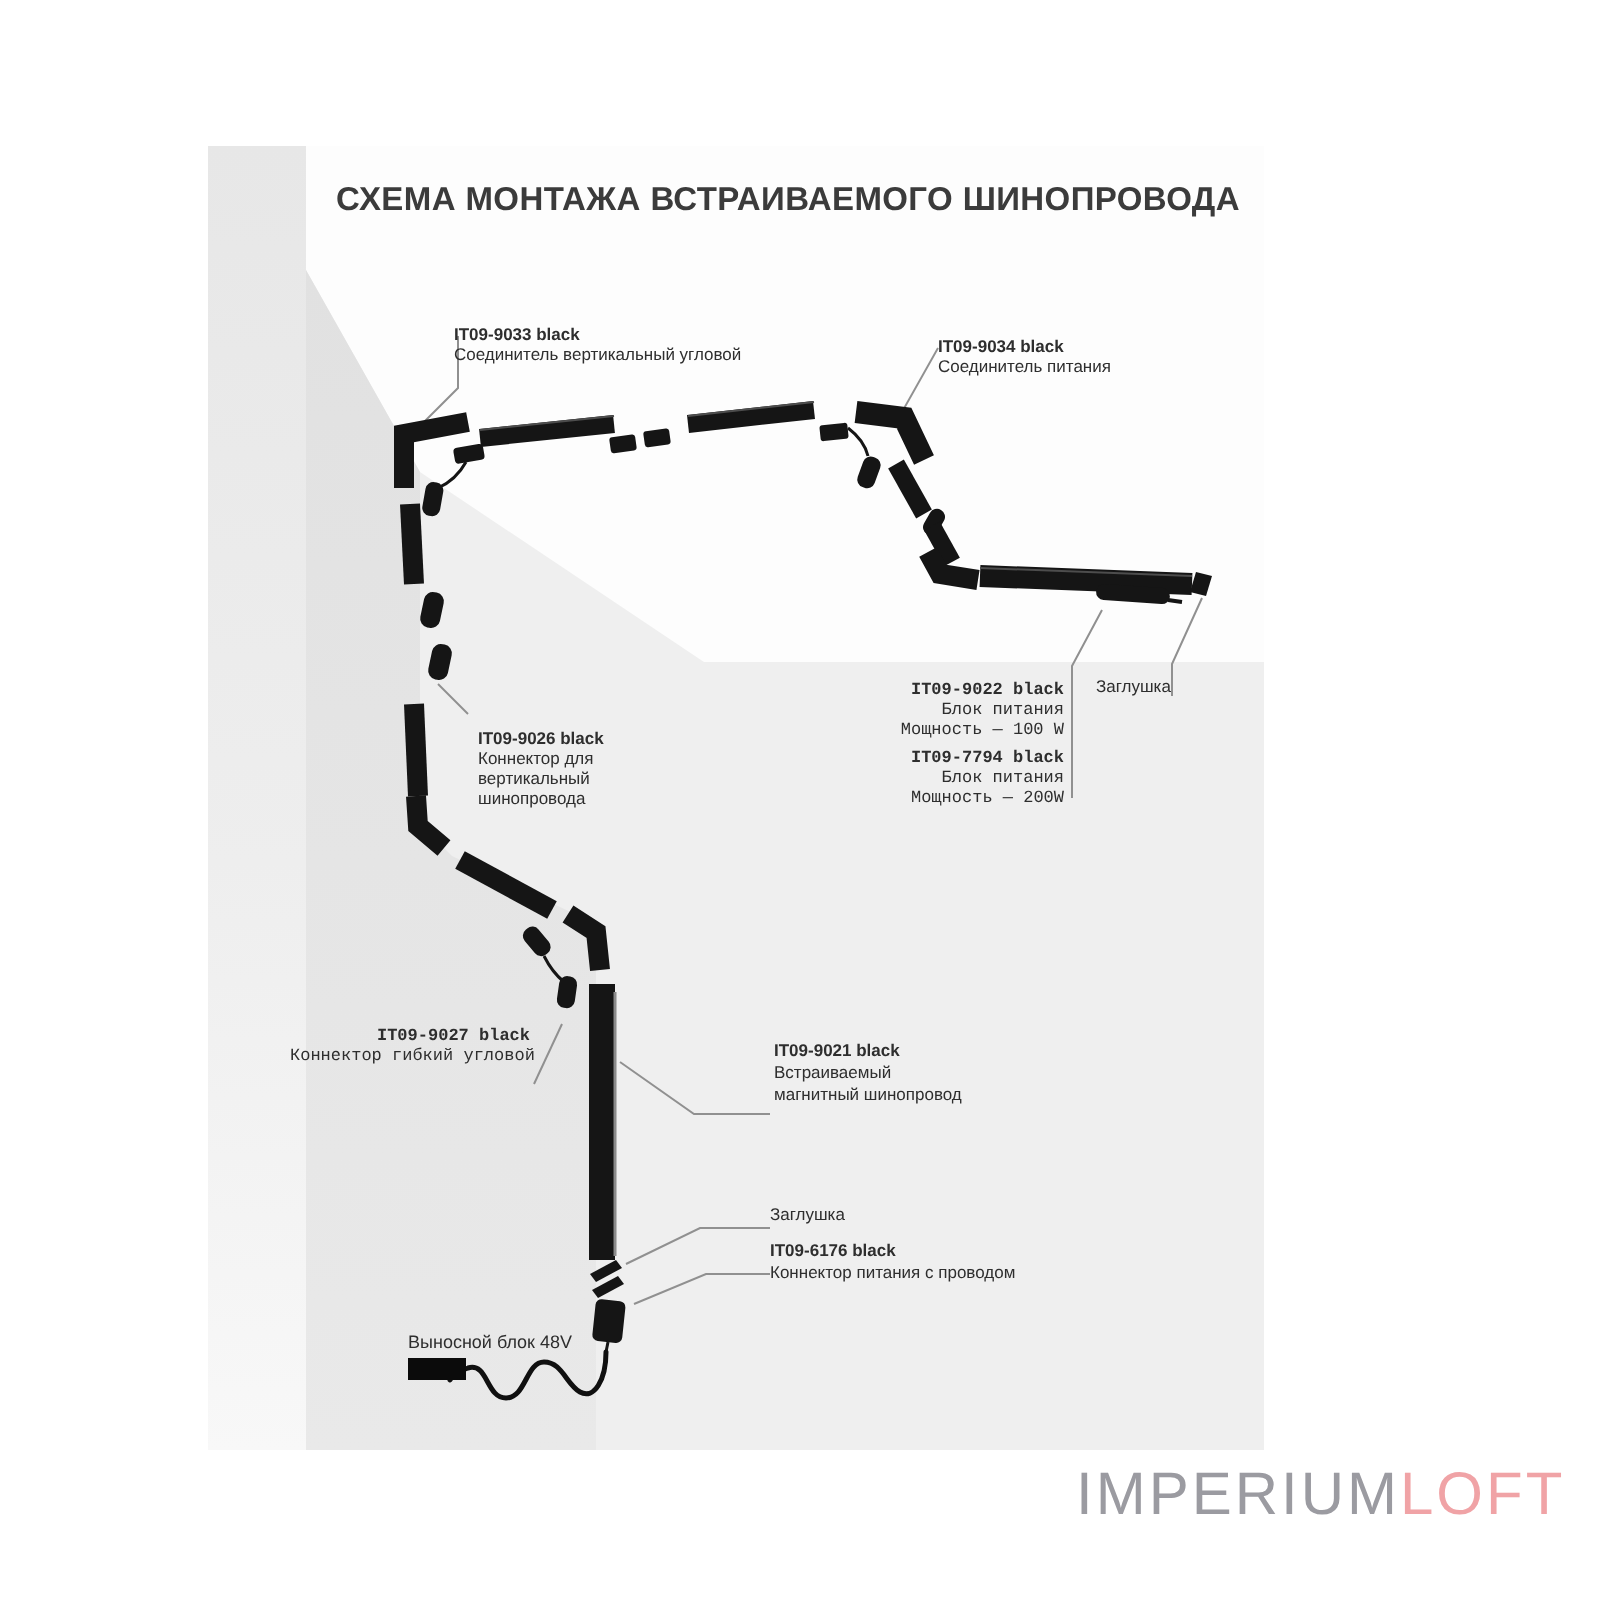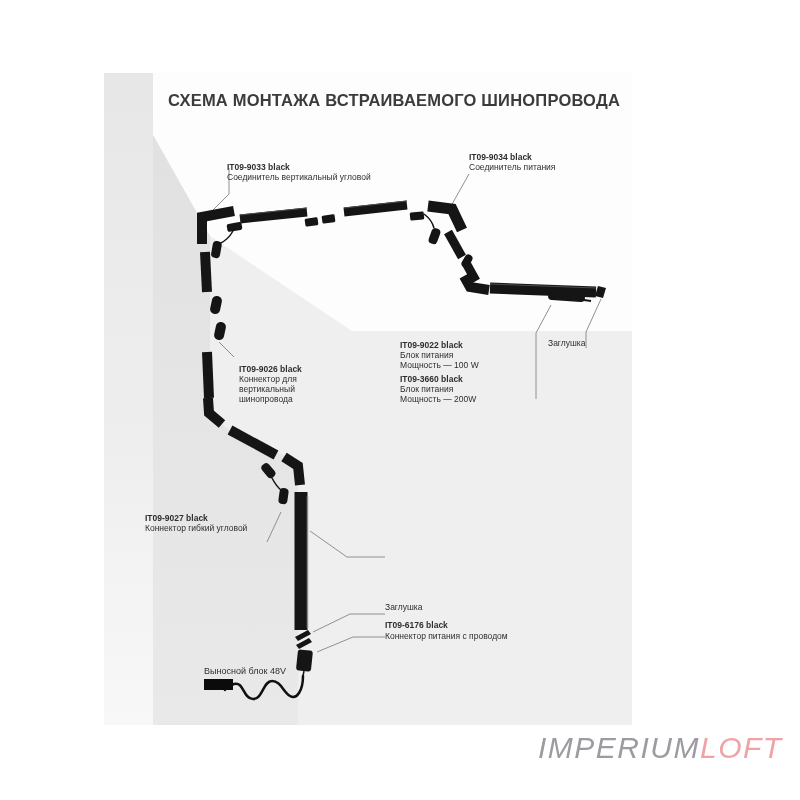--- a/index.html
+++ b/index.html
@@ -6,25 +6,25 @@
   .page{position:relative;width:800px;height:800px;background:#ffffff;overflow:hidden;
         font-family:"Liberation Sans", sans-serif;}
   svg{position:absolute;left:0;top:0;}
 
   .title{position:absolute;left:0;top:88px;width:788px;text-align:center;
          font-size:16.5px;font-weight:bold;color:#3b3b3b;letter-spacing:.2px;line-height:25px;}
 
   .lbl{position:absolute;font-size:8.5px;line-height:10px;color:#2e2e2e;white-space:nowrap;}
   .lbl .code{font-weight:bold;display:block;}
   .lbl .ln{display:block;}
-  .lbl.r{}
+  .lbl.r{text-align:right;font-family:Liberation Mono, monospace;}
   .gap{display:block;height:4px;}
 
   .logo{position:absolute;left:538px;top:731px;font-size:30px;letter-spacing:1.5px;
-        color:#9b9ba1;white-space:nowrap;font-style:italic;}
+        color:#9b9ba1;white-space:nowrap;}
   .logo .pink{color:#f0a3a6;}
 </style>
 </head>
 <body>
 
 <div class="page">
 
   <svg width="800" height="800" viewBox="0 0 800 800">
     <defs>
       <linearGradient id="gstrip" x1="0" y1="0" x2="0" y2="1">
@@ -112,51 +112,56 @@
 
   <div class="title">
     <div>СХЕМА МОНТАЖА ВСТРАИВАЕМОГО ШИНОПРОВОДА</div>
   </div>
 
   <div class="lbl" style="left:227px;top:162px">
     <span class="code">IT09-9033 black</span>
     <span class="ln">Соединитель вертикальный угловой</span>
   </div>
 
-  <div class="lbl" style="left:469px;top:152px">
+  <div class="lbl" style="left:469px;top:168px">
     <span class="code">IT09-9034 black</span>
     <span class="ln">Соединитель питания</span>
   </div>
 
   <div class="lbl r" style="left:400px;top:340px;width:132px">
     <span class="code">IT09-9022 black</span>
     <span class="ln">Блок питания</span>
     <span class="ln">Мощность — 100 W</span>
     <span class="gap"></span>
-    <span class="code">IT09-3660 black</span>
+    <span class="code">IT09-7794 black</span>
     <span class="ln">Блок питания</span>
     <span class="ln">Мощность — 200W</span>
   </div>
 
   <div class="lbl" style="left:548px;top:338px">
     <span class="ln">Заглушка</span>
   </div>
 
   <div class="lbl" style="left:239px;top:364px">
     <span class="code">IT09-9026 black</span>
     <span class="ln">Коннектор для</span>
     <span class="ln">вертикальный</span>
     <span class="ln">шинопровода</span>
   </div>
 
   <div class="lbl r" style="left:145px;top:513px;width:120px">
     <span class="code">IT09-9027 black</span>
     <span class="ln">Коннектор гибкий угловой</span>
   </div>
 
+  <div class="lbl" style="left:387px;top:520px;line-height:11px">
+    <span class="code">IT09-9021 black</span>
+    <span class="ln">Встраиваемый</span>
+    <span class="ln">магнитный шинопровод</span>
+  </div>
 
   <div class="lbl" style="left:385px;top:602px">
     <span class="ln">Заглушка</span>
   </div>
 
   <div class="lbl" style="left:385px;top:620px;line-height:10.5px">
     <span class="code">IT09-6176 black</span>
     <span class="ln">Коннектор питания с проводом</span>
   </div>
 

